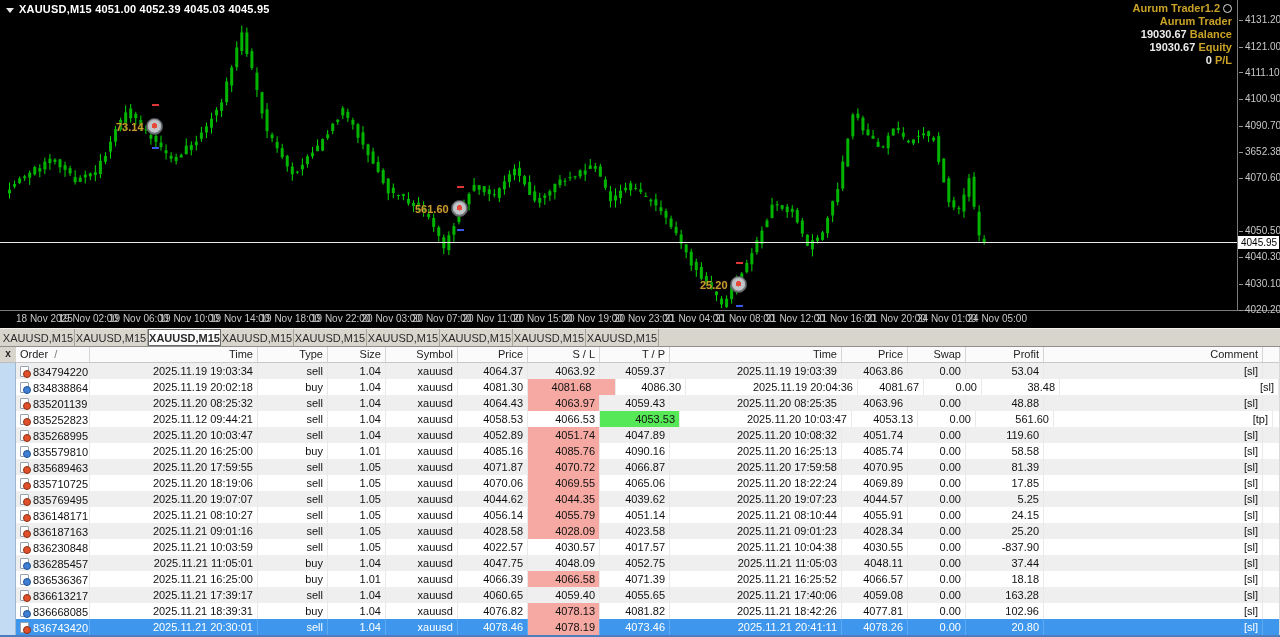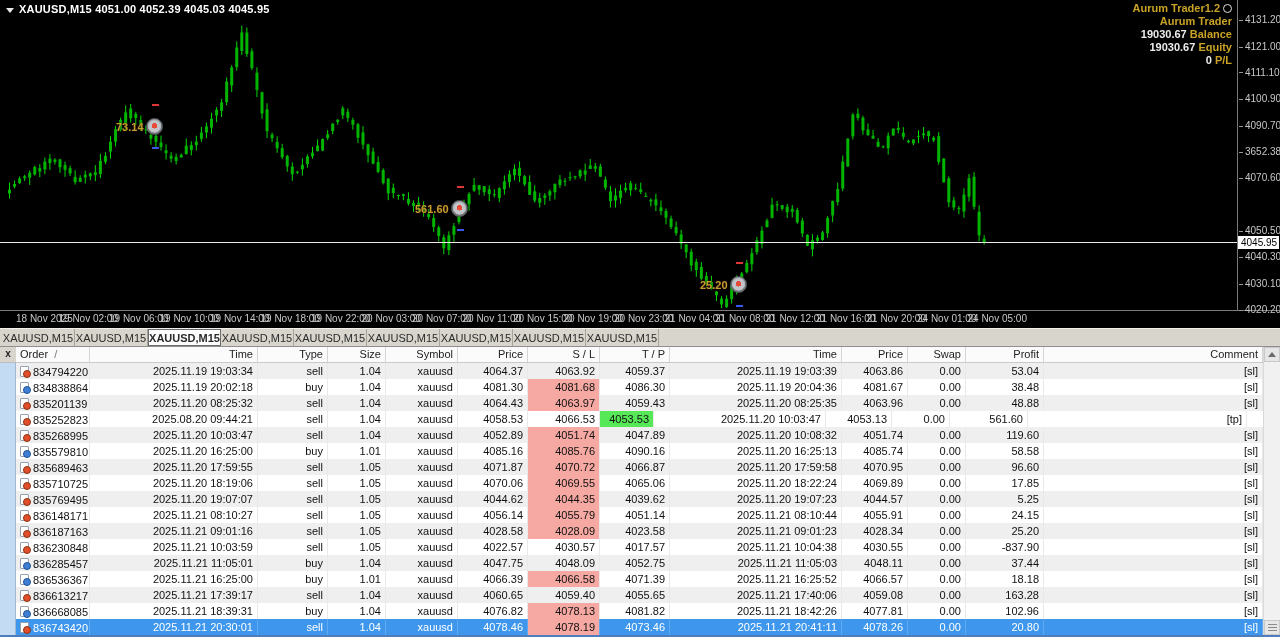--- a/index.html
+++ b/index.html
@@ -592,21 +592,21 @@
           <div class="tr even">
             <div class="td left" style="width: 74px;">
               <span class="doc-icon buy"></span>
               <span>834838864</span>
             </div>
             <div class="td" style="width: 168px;">2025.11.19 20:02:18</div>
             <div class="td" style="width: 70px;">buy</div>
             <div class="td" style="width: 58px;">1.04</div>
             <div class="td" style="width: 72px;">xauusd</div>
             <div class="td" style="width: 70px;">4081.30</div>
-            <div class="td hl-pink" style="width: 72px;">4081.68</div>
+            <div class="td hl-pink" style="width: 88px; text-align: center;">4081.68</div>
             <div class="td" style="width: 70px;">4086.30</div>
             <div class="td" style="width: 172px;">2025.11.19 20:04:36</div>
             <div class="td" style="width: 66px;">4081.67</div>
             <div class="td" style="width: 58px;">0.00</div>
             <div class="td" style="width: 78px;">38.48</div>
             <div class="td" style="width: 219px;">[sl]</div>
           </div>
           <div class="tr odd">
             <div class="td left" style="width: 74px;">
               <span class="doc-icon sell"></span>
@@ -623,27 +623,27 @@
             <div class="td" style="width: 66px;">4063.96</div>
             <div class="td" style="width: 58px;">0.00</div>
             <div class="td" style="width: 78px;">48.88</div>
             <div class="td" style="width: 219px;">[sl]</div>
           </div>
           <div class="tr even">
             <div class="td left" style="width: 74px;">
               <span class="doc-icon sell"></span>
               <span>835252823</span>
             </div>
-            <div class="td" style="width: 168px;">2025.08.20 09:44:21</div>
+            <div class="td" style="width: 168px;">2025.11.12 09:44:21</div>
             <div class="td" style="width: 70px;">sell</div>
             <div class="td" style="width: 58px;">1.04</div>
             <div class="td" style="width: 72px;">xauusd</div>
             <div class="td" style="width: 70px;">4058.53</div>
             <div class="td" style="width: 72px;">4066.53</div>
-            <div class="td hl-green" style="width: 54px;">4053.53</div>
+            <div class="td hl-green" style="width: 80px;">4053.53</div>
             <div class="td" style="width: 172px;">2025.11.20 10:03:47</div>
             <div class="td" style="width: 66px;">4053.13</div>
             <div class="td" style="width: 58px;">0.00</div>
             <div class="td" style="width: 78px;">561.60</div>
             <div class="td" style="width: 219px;">[tp]</div>
           </div>
           <div class="tr odd">
             <div class="td left" style="width: 74px;">
               <span class="doc-icon sell"></span>
               <span>835268995</span>
@@ -687,21 +687,21 @@
             <div class="td" style="width: 168px;">2025.11.20 17:59:55</div>
             <div class="td" style="width: 70px;">sell</div>
             <div class="td" style="width: 58px;">1.05</div>
             <div class="td" style="width: 72px;">xauusd</div>
             <div class="td" style="width: 70px;">4071.87</div>
             <div class="td hl-pink" style="width: 72px;">4070.72</div>
             <div class="td" style="width: 70px;">4066.87</div>
             <div class="td" style="width: 172px;">2025.11.20 17:59:58</div>
             <div class="td" style="width: 66px;">4070.95</div>
             <div class="td" style="width: 58px;">0.00</div>
-            <div class="td" style="width: 78px;">96.60</div>
+            <div class="td" style="width: 78px;">81.39</div>
             <div class="td" style="width: 219px;">[sl]</div>
           </div>
           <div class="tr even">
             <div class="td left" style="width: 74px;">
               <span class="doc-icon sell"></span>
               <span>835710725</span>
             </div>
             <div class="td" style="width: 168px;">2025.11.20 18:19:06</div>
             <div class="td" style="width: 70px;">sell</div>
             <div class="td" style="width: 58px;">1.05</div>

